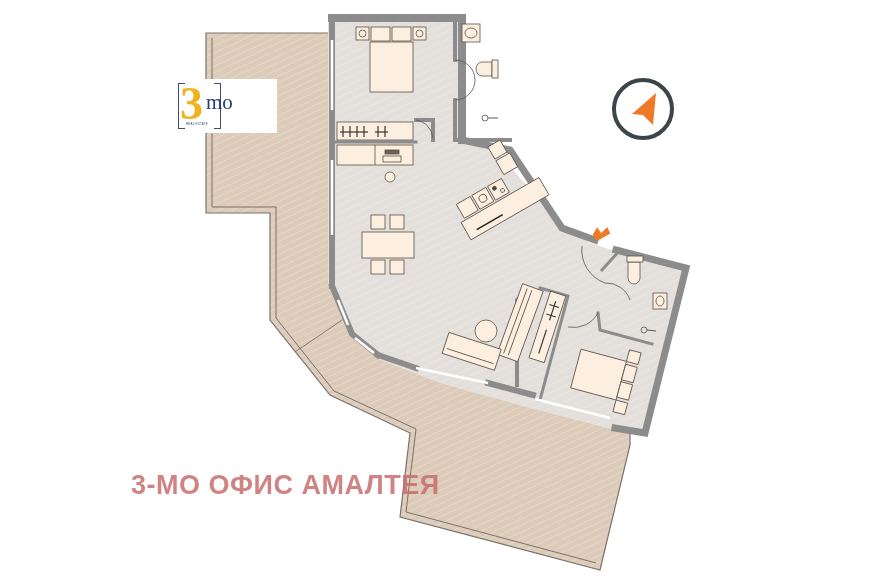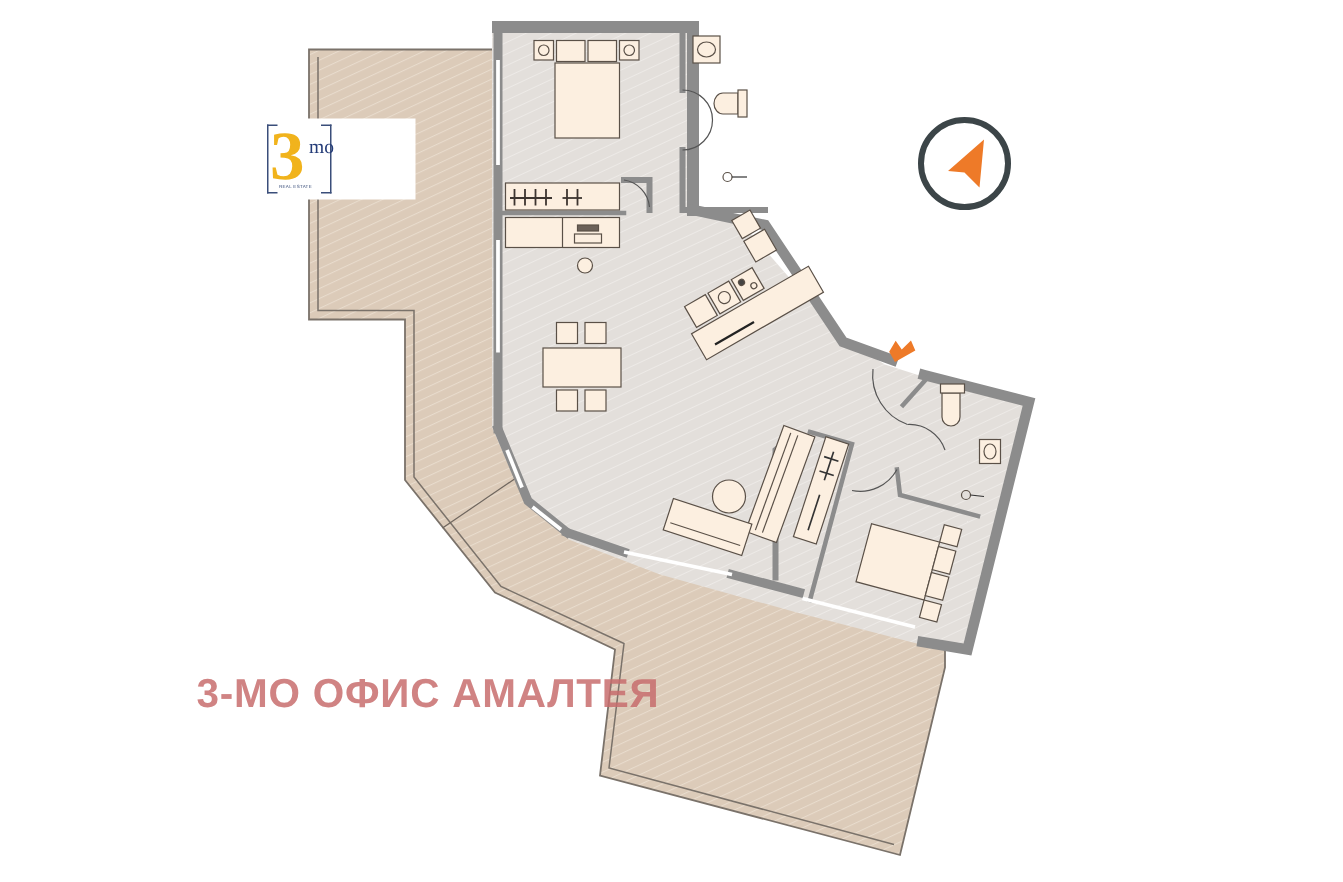--- a/index.html
+++ b/index.html
@@ -1,25 +1,25 @@
 <!DOCTYPE html>
 <html><head>
 <meta charset="utf-8">
 <style>
   html, body { margin:0; padding:0; background:#ffffff; }
   body { width:895px; height:588px; position:relative; overflow:hidden; font-family:"Liberation Sans", sans-serif; }
   #plan { position:absolute; left:0; top:0; width:895px; height:588px; }
   .logo-card { position:absolute; left:166px; top:79px; width:111px; height:54px; background:#ffffff; }
   .logo-three { position:absolute; left:14px; top:0px; font-family:"Liberation Serif", serif; font-weight:bold; font-size:46px; line-height:50px; }
-  .logo-mo { position:absolute; left:40px; top:11px; font-family:"Liberation Serif", serif; font-size:13px; }
+  .logo-mo { position:absolute; left:40px; top:11px; font-family:"Liberation Serif", serif; font-size:21px; }
   .logo-bracket-l { position:absolute; left:12px; top:4px; width:6px; height:44px; border:1px solid #3a4e7a; border-right:none; }
   .logo-bracket-r { position:absolute; left:48px; top:4px; width:6px; height:44px; border:1px solid #3a4e7a; border-left:none; }
   .logo-sub { position:absolute; left:20px; top:43px; font-size:3px; color:#3a4e7a; letter-spacing:0.2px; }
   .compass { position:absolute; left:610px; top:76px; width:66px; height:66px; }
-  .watermark { position:absolute; left:131px; top:447px; font-family:"Liberation Sans", sans-serif; font-weight:bold; font-size:27px; letter-spacing:0.5px; opacity:0.85; white-space:nowrap; }
+  .watermark { position:absolute; left:131px; top:470px; font-family:"Liberation Sans", sans-serif; font-weight:bold; font-size:27px; letter-spacing:0.5px; opacity:0.85; white-space:nowrap; }
 </style>
 </head>
 <body>
 
 <svg id="plan" viewBox="0 0 895 588" xmlns="http://www.w3.org/2000/svg">
   <defs>
     <pattern id="hatch" width="6" height="6" patternUnits="userSpaceOnUse" patternTransform="rotate(-25)">
       <rect width="6" height="6" fill="#dccbb9"></rect>
       <line x1="0" y1="0" x2="6" y2="0" stroke="#e8dccd" stroke-width="1.4"></line>
     </pattern>

